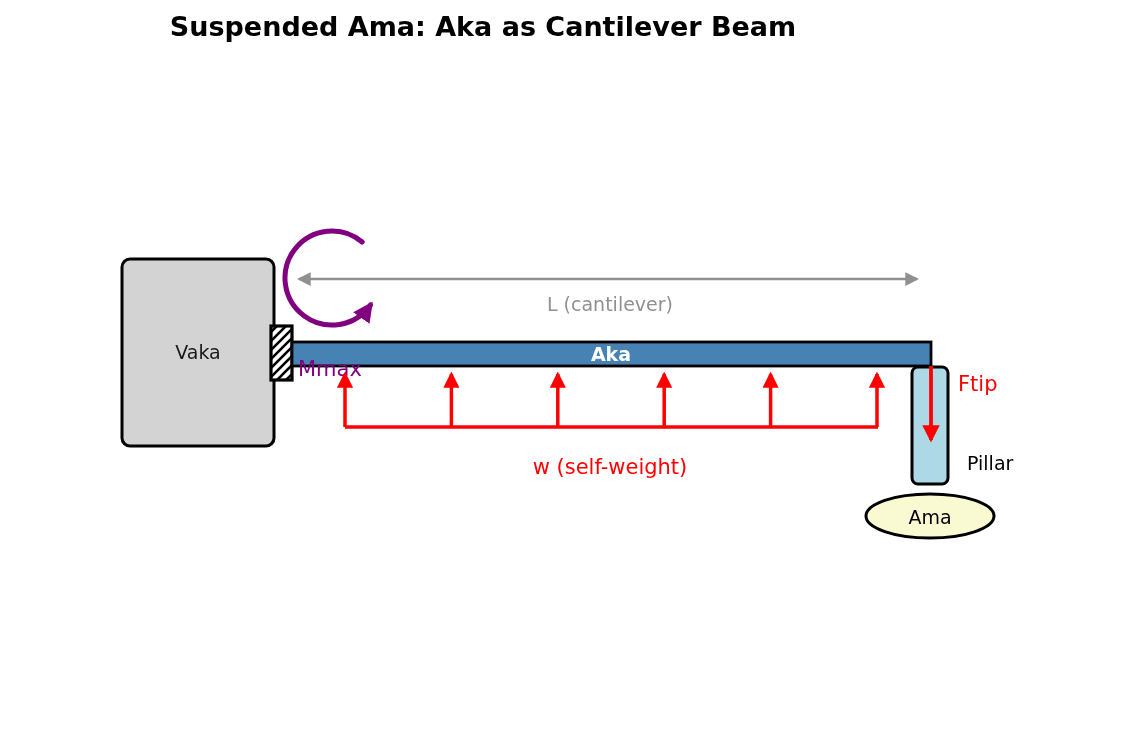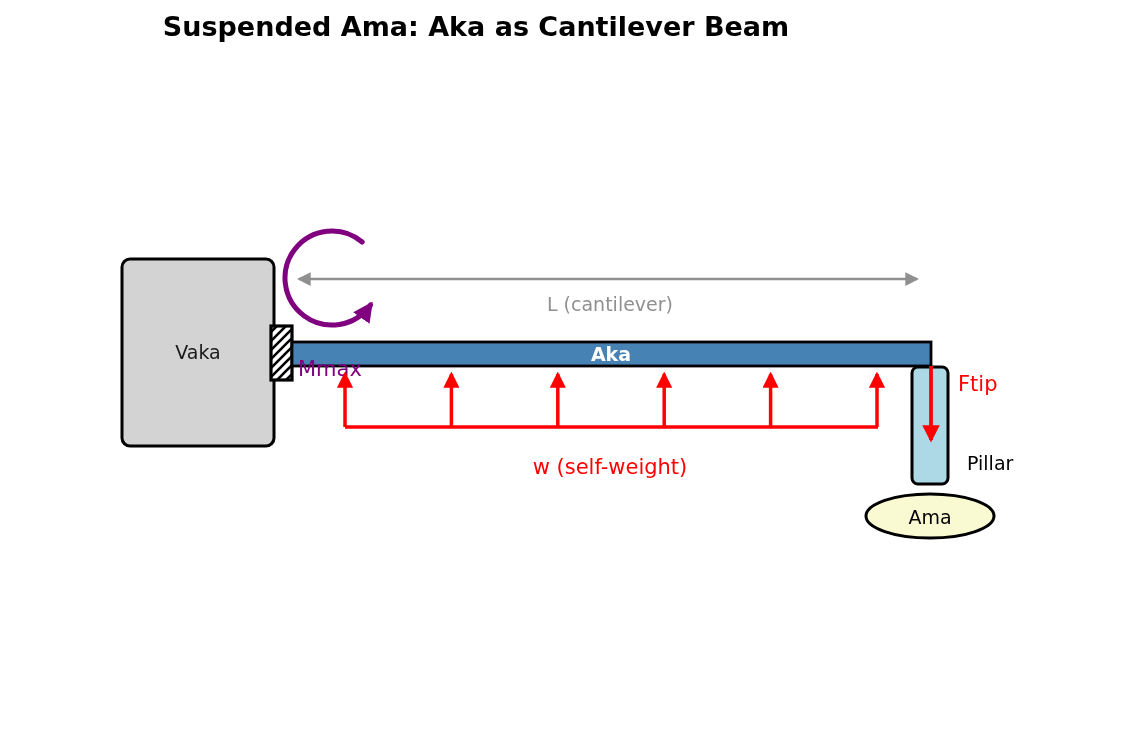--- a/index.html
+++ b/index.html
@@ -11,21 +11,21 @@
   .figure {
     position: relative;
     width: 1128px;
     height: 734px;
     background: #ffffff;
     overflow: hidden;
   }
   .figure-title {
     position: absolute;
     top: 11px;
-    left: 4px;
+    left: 11px;
     width: 908px;
     text-align: center;
     font-size: 27px;
     font-weight: bold;
     color: #000000;
     letter-spacing: 0px;
     padding-left: 18px;
   }
   svg.diagram {
     position: absolute;

